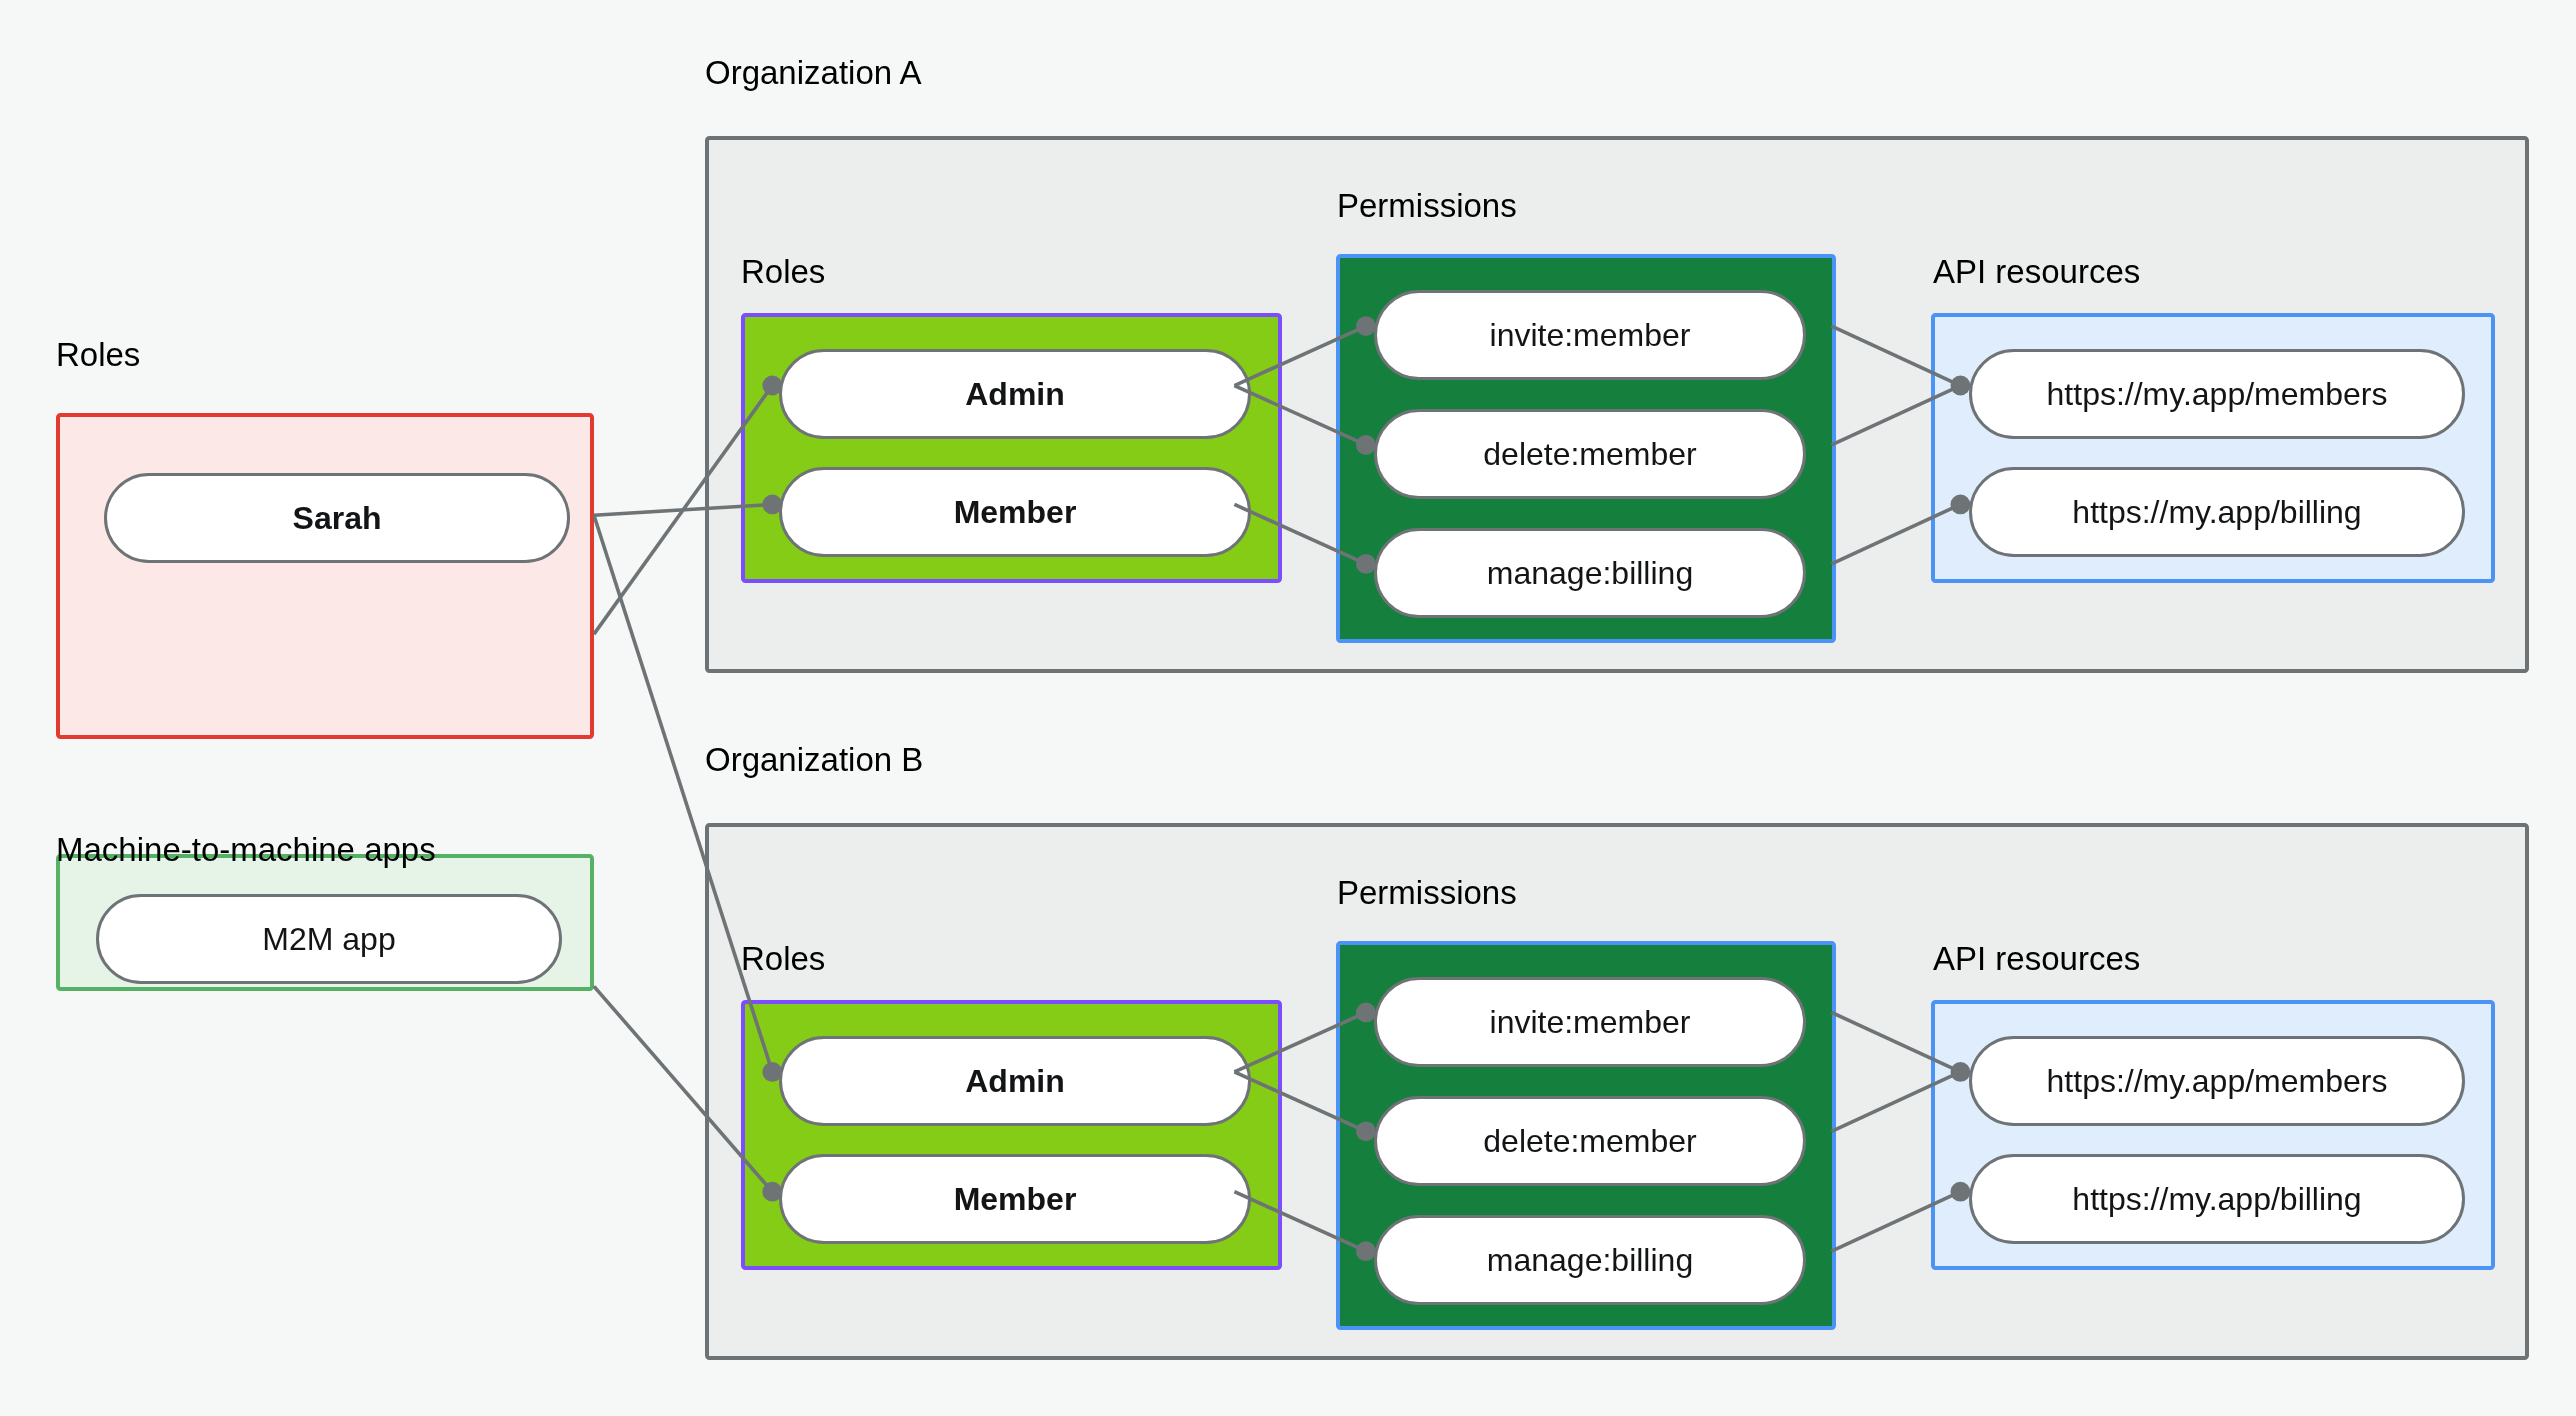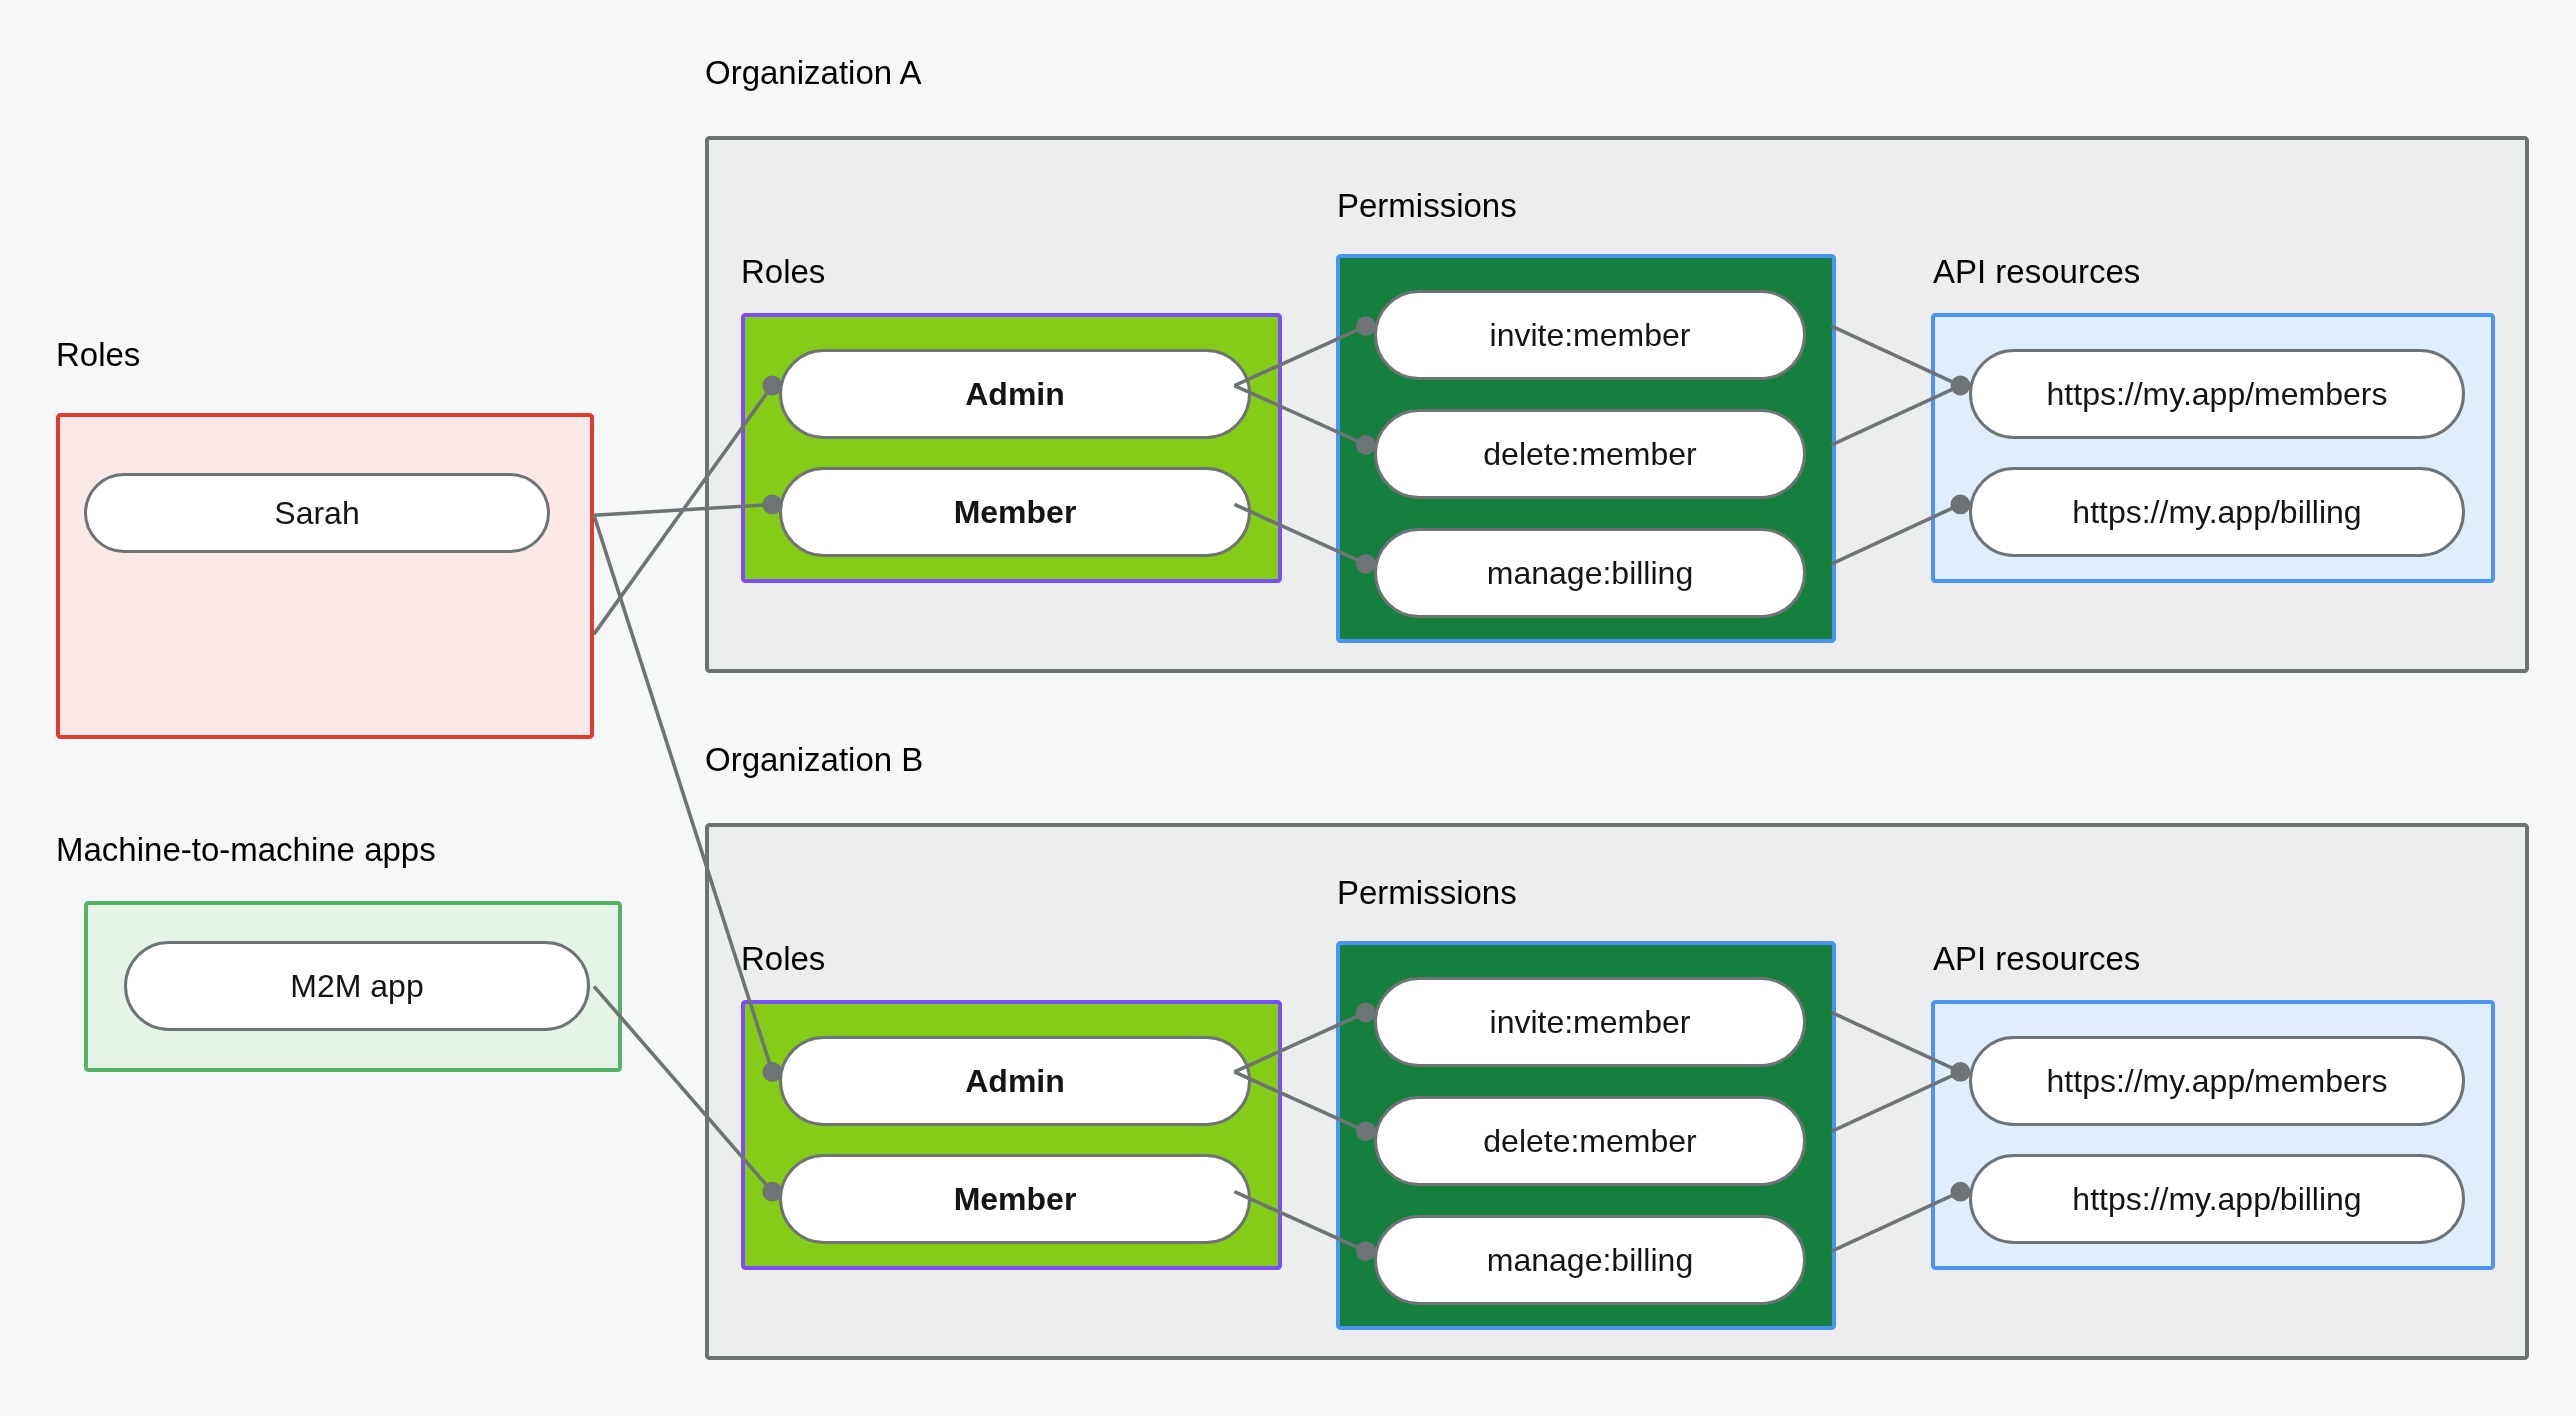--- a/index.html
+++ b/index.html
@@ -127,26 +127,26 @@
       <circle cx="1516" cy="1256" r="11"></circle>
       <circle cx="1516" cy="1389" r="11"></circle>
       <circle cx="2176" cy="1190" r="11"></circle>
       <circle cx="2176" cy="1323" r="11"></circle>
     </g>
   </svg>
 
   <div class="group-label" style="left:56px; top:338px;">Roles</div>
 
   <div class="container-box users-box" style="left:56px; top:413px; width:538px; height:326px;">
-    <div class="pill" style="left:24px; top:56px; width:466px; height:80px;">Sarah</div>
+    <div class="pill" style="left:44px; top:56px; width:466px; height:90px;font-weight:bold;">Sarah</div>
   </div>
 
   <div class="group-label" style="left:56px; top:833px;">Machine-to-machine apps</div>
 
-  <div class="container-box m2m-box" style="left:56px; top:901px; width:538px; height:171px;margin-left:28px;">
+  <div class="container-box m2m-box" style="left:56px; top:854px; width:538px; height:137px;">
     <div class="pill" style="left:36px; top:36px; width:466px; height:90px;">M2M app</div>
   </div>
 
   <div class="group-label" style="left:705px; top:56px;">Organization A</div>
 
   <div class="container-box org-box" style="left:705px; top:136px; width:1824px; height:537px;">
 
     <div class="group-label" style="left:32px; top:115px;">Roles</div>
 
     <div class="container-box roles-box" style="left:32px; top:173px; width:541px; height:270px;">

